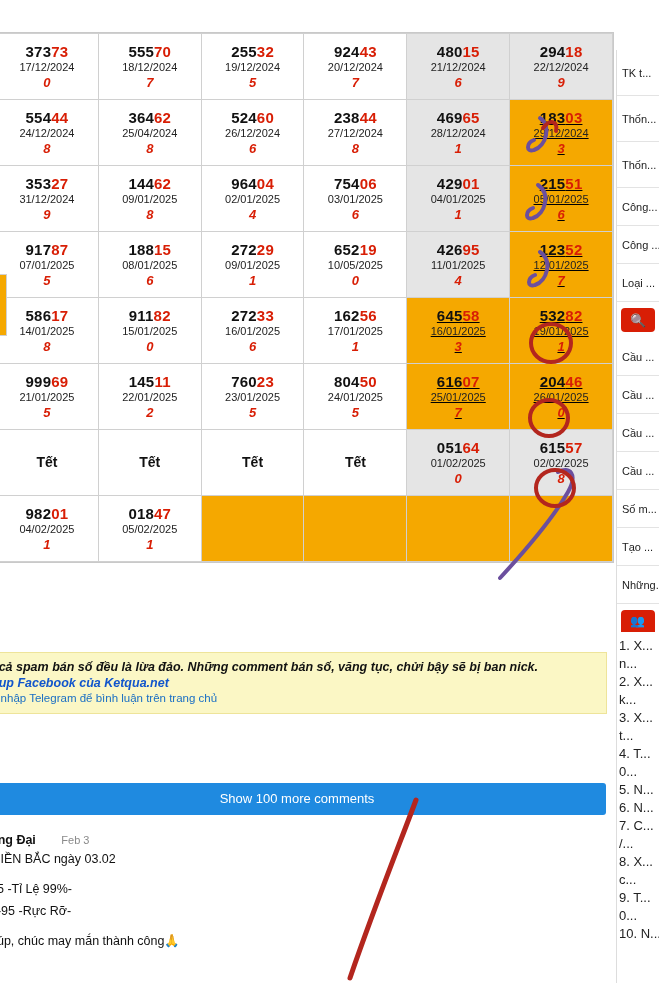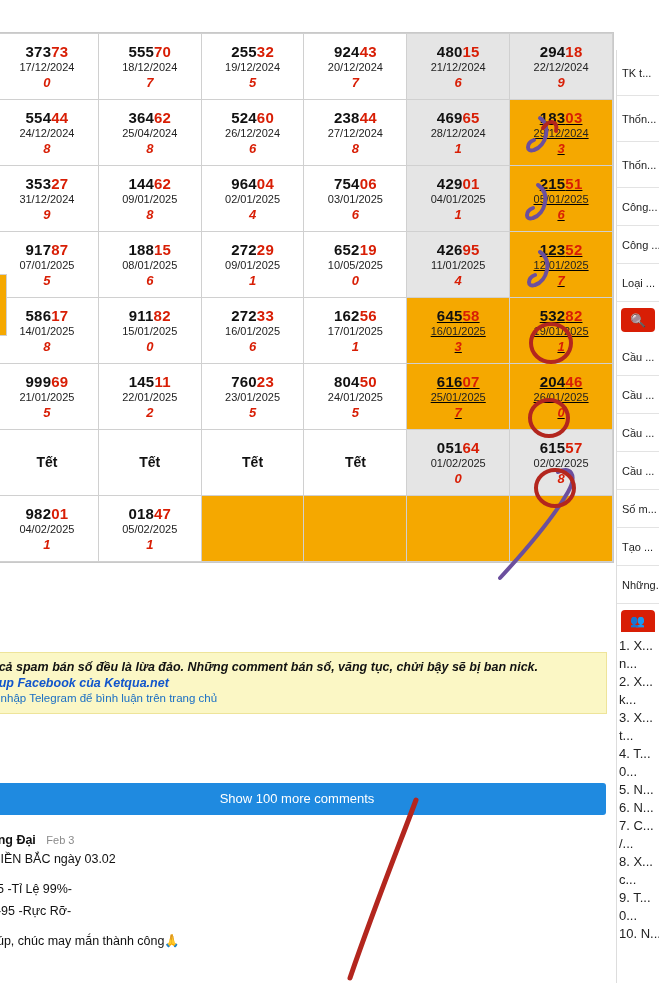--- a/index.html
+++ b/index.html
@@ -221,21 +221,21 @@
   }
   .cmt-author {
     font-size: 12.5px;
     font-weight: bold;
     color: #111;
     display: inline-block;
   }
   .cmt-time {
     font-size: 11px;
     color: #8a8a8a;
-    margin-left: 6px;
+    margin-left: 21px;
   }
   .cmt-body div {
     font-size: 12.5px;
     color: #111;
     line-height: 22px;
   }
   .cmt-gap { height: 8px; }
 
   
   .annot {

